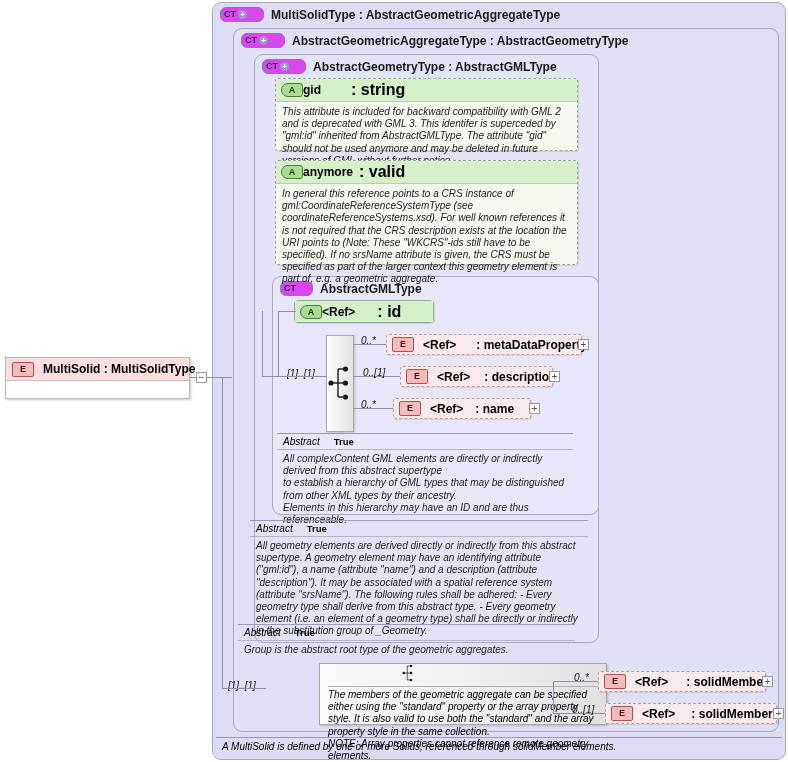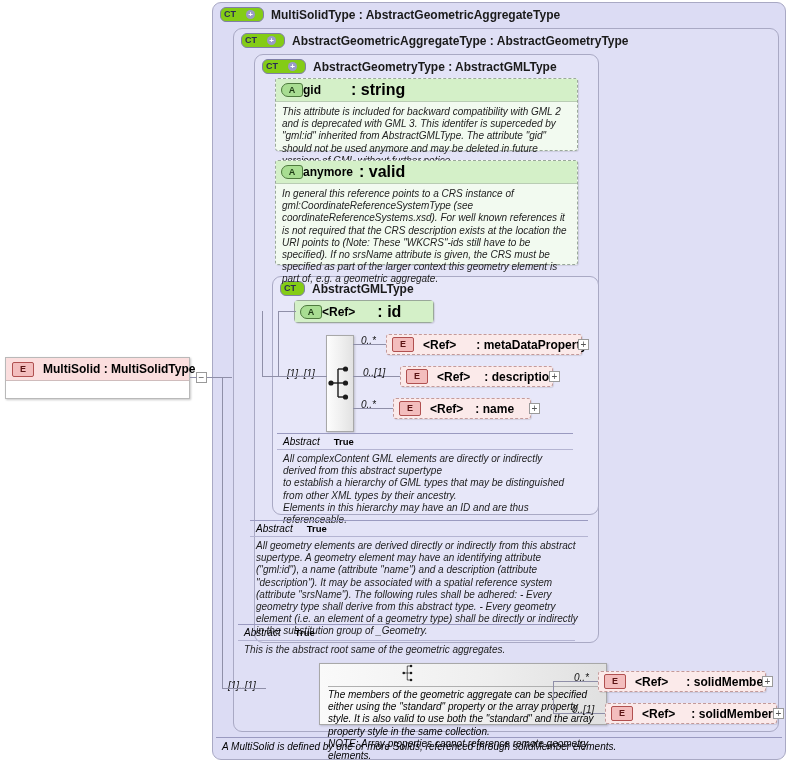--- a/index.html
+++ b/index.html
@@ -45,25 +45,25 @@
     font-size: 12px;
     font-weight: bold;
     color: #1a1a1a;
     letter-spacing: 0px;
   }
 
   
   .ct-badge {
     display: inline-flex;
     align-items: center;
-    gap: 10px;
+    gap: 2px;
     border: 1px solid #7f7fa8;
     border-radius: 6px;
-    background: #84cc16;
-    padding: 0px 8px 0px 3px;
+    background: #d946ef;
+    padding: 0px 16px 0px 3px;
     height: 15px;
     box-sizing: border-box;
     font-size: 9px;
     font-weight: bold;
     color: #2a2a55;
     line-height: 13px;
   }
   .ct-badge .plus {
     display: inline-block;
     width: 9px; height: 9px;
@@ -410,21 +410,21 @@
     <span class="v">True</span>
   </div>
   <div class="doc-text">All geometry elements are derived directly or indirectly from this abstract supertype. A geometry element may have an identifying attribute ("gml:id"), a name (attribute "name") and a description (attribute "description"). It may be associated with a spatial reference system (attribute "srsName"). The following rules shall be adhered: - Every geometry type shall derive from this abstract type. - Every geometry element (i.e. an element of a geometry type) shall be directly or indirectly in the substitution group of _Geometry.</div>
 </div>
 
 <div class="abs" style="left:238px; top:624px; width:337px; height:34px; border-top:1px solid #9a9ac0;">
   <div class="doc-abstract-row">
     <span class="k">Abstract</span>
     <span class="v">True</span>
   </div>
-  <div class="doc-text">This is the abstract root same of the geometric aggregates.</div>
+  <div class="doc-text">Group is the abstract root type of the geometric aggregates.</div>
 </div>
 
 <div class="seq-doc" style="left:278px; top:663px; width:288px; height:62px;margin-left:41px;">
   <div class="inner-txt">The members of the geometric aggregate can be specified either using the "standard" property or the array property style. It is also valid to use both the "standard" and the array property style in the same collection.
 NOTE: Array properties cannot reference remote geometry elements.</div>
 </div>
 <svg class="abs" style="left:396px; top:664px; width:25px; height:18px;" viewBox="0 0 25 36">
   <circle cx="3" cy="18" r="2.6" fill="#1a1a1a"></circle>
   <line x1="5" y1="18" x2="10" y2="18" stroke="#1a1a1a" stroke-width="1.4"></line>
   <line x1="10" y1="4" x2="10" y2="32" stroke="#1a1a1a" stroke-width="1.4"></line>

